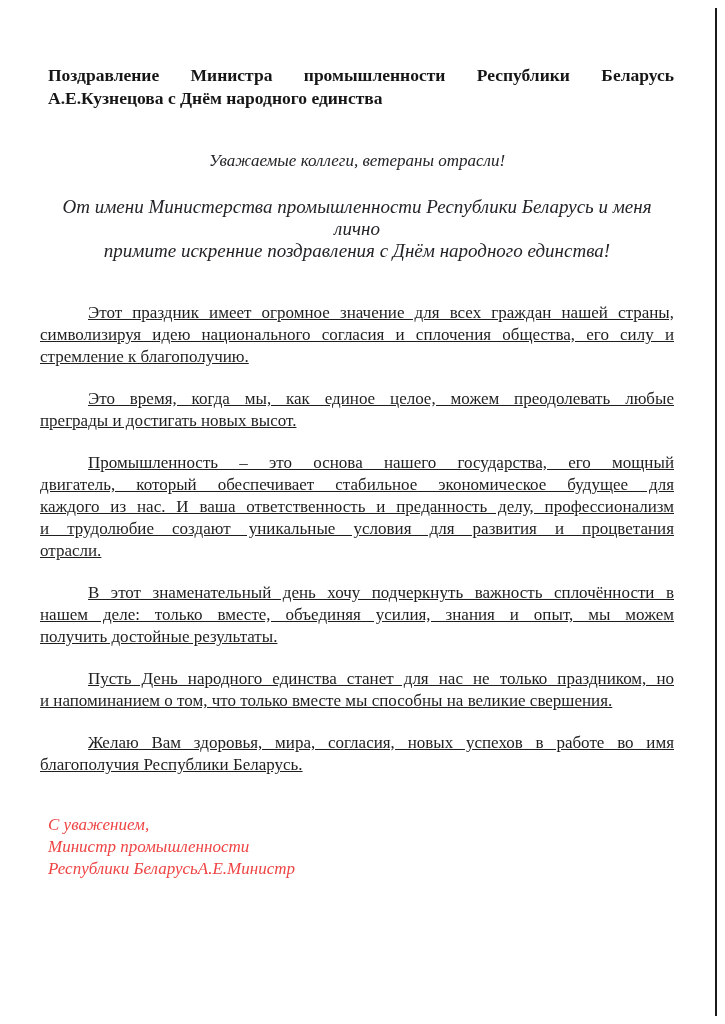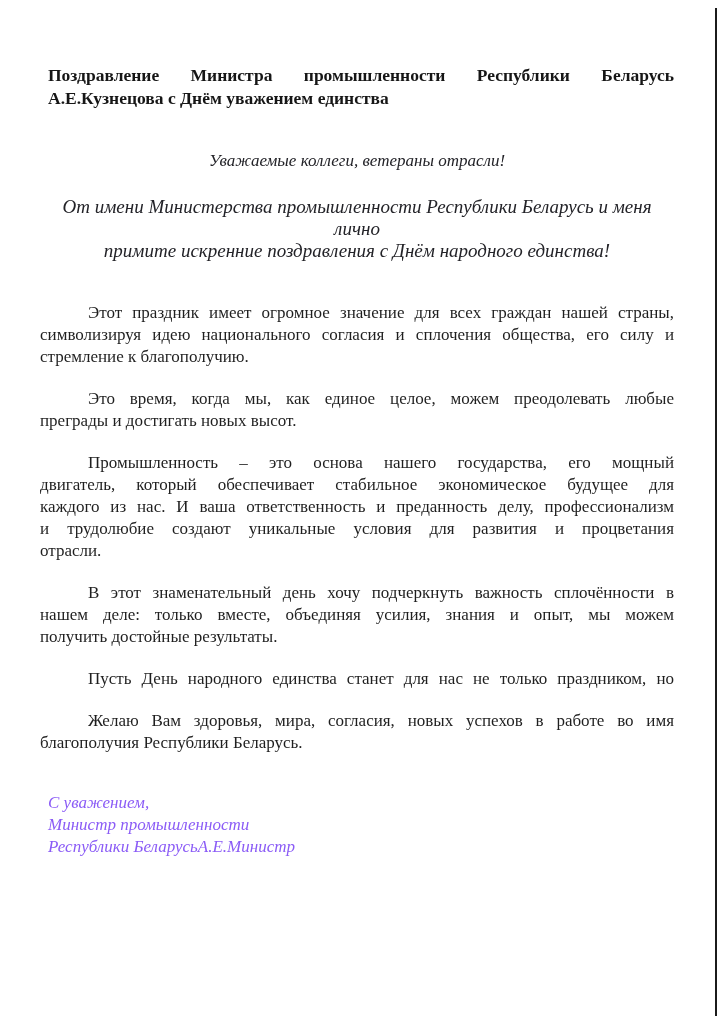--- a/index.html
+++ b/index.html
@@ -67,57 +67,58 @@
     color: #232328;
   }
   .para {
     font-size: 17px;
     line-height: 22px;
     margin: 0 0 20px 0;
   }
   .para .line {
     text-align: justify;
     text-align-last: justify;
+    text-decoration: underline;
   }
   .para .line.first {
     text-indent: 48px;
   }
   .para .line.last {
     text-align: right;
     text-align-last: left;
   }
   .para.last-body {
     margin-bottom: 38px;
   }
   .signature {
     font-style: italic;
     font-size: 17px;
     line-height: 22px;
     margin-left: 8px;
-    color: #8b5cf6;
+    color: #ef4444;
   }
   .signature .sig-row {
     display: flex;
     justify-content: flex-start;
   }
   .signature .sig-name {
     margin-right: 39px;
   }
 </style>
 </head>
 <body>
 
 <div class="page">
   <div class="scan-edge"></div>
 
   <div class="content">
 
     <div class="title-block">
       <div class="title-line-1">Поздравление Министра промышленности Республики Беларусь</div>
-      <div class="title-line-2">А.Е.Кузнецова с Днём уважением единства</div>
+      <div class="title-line-2">А.Е.Кузнецова с Днём народного единства</div>
     </div>
 
     <div class="salutation">Уважаемые коллеги, ветераны отрасли!</div>
 
     <div class="intro-block">
       <div>От имени Министерства промышленности Республики Беларусь и меня лично</div>
       <div>примите искренние поздравления с Днём народного единства!</div>
     </div>
 
     <div class="para">
@@ -140,20 +141,21 @@
     </div>
 
     <div class="para">
       <div class="line first">В этот знаменательный день хочу подчеркнуть важность сплочённости в</div>
       <div class="line">нашем деле: только вместе, объединяя усилия, знания и опыт, мы можем</div>
       <div class="line last">получить достойные результаты.</div>
     </div>
 
     <div class="para">
       <div class="line first">Пусть День народного единства станет для нас не только праздником, но</div>
+      <div class="line last">и напоминанием о том, что только вместе мы способны на великие свершения.</div>
     </div>
 
     <div class="para last-body">
       <div class="line first">Желаю Вам здоровья, мира, согласия, новых успехов в работе во имя</div>
       <div class="line last">благополучия Республики Беларусь.</div>
     </div>
 
     <div class="signature">
       <div>С уважением,</div>
       <div>Министр промышленности</div>

